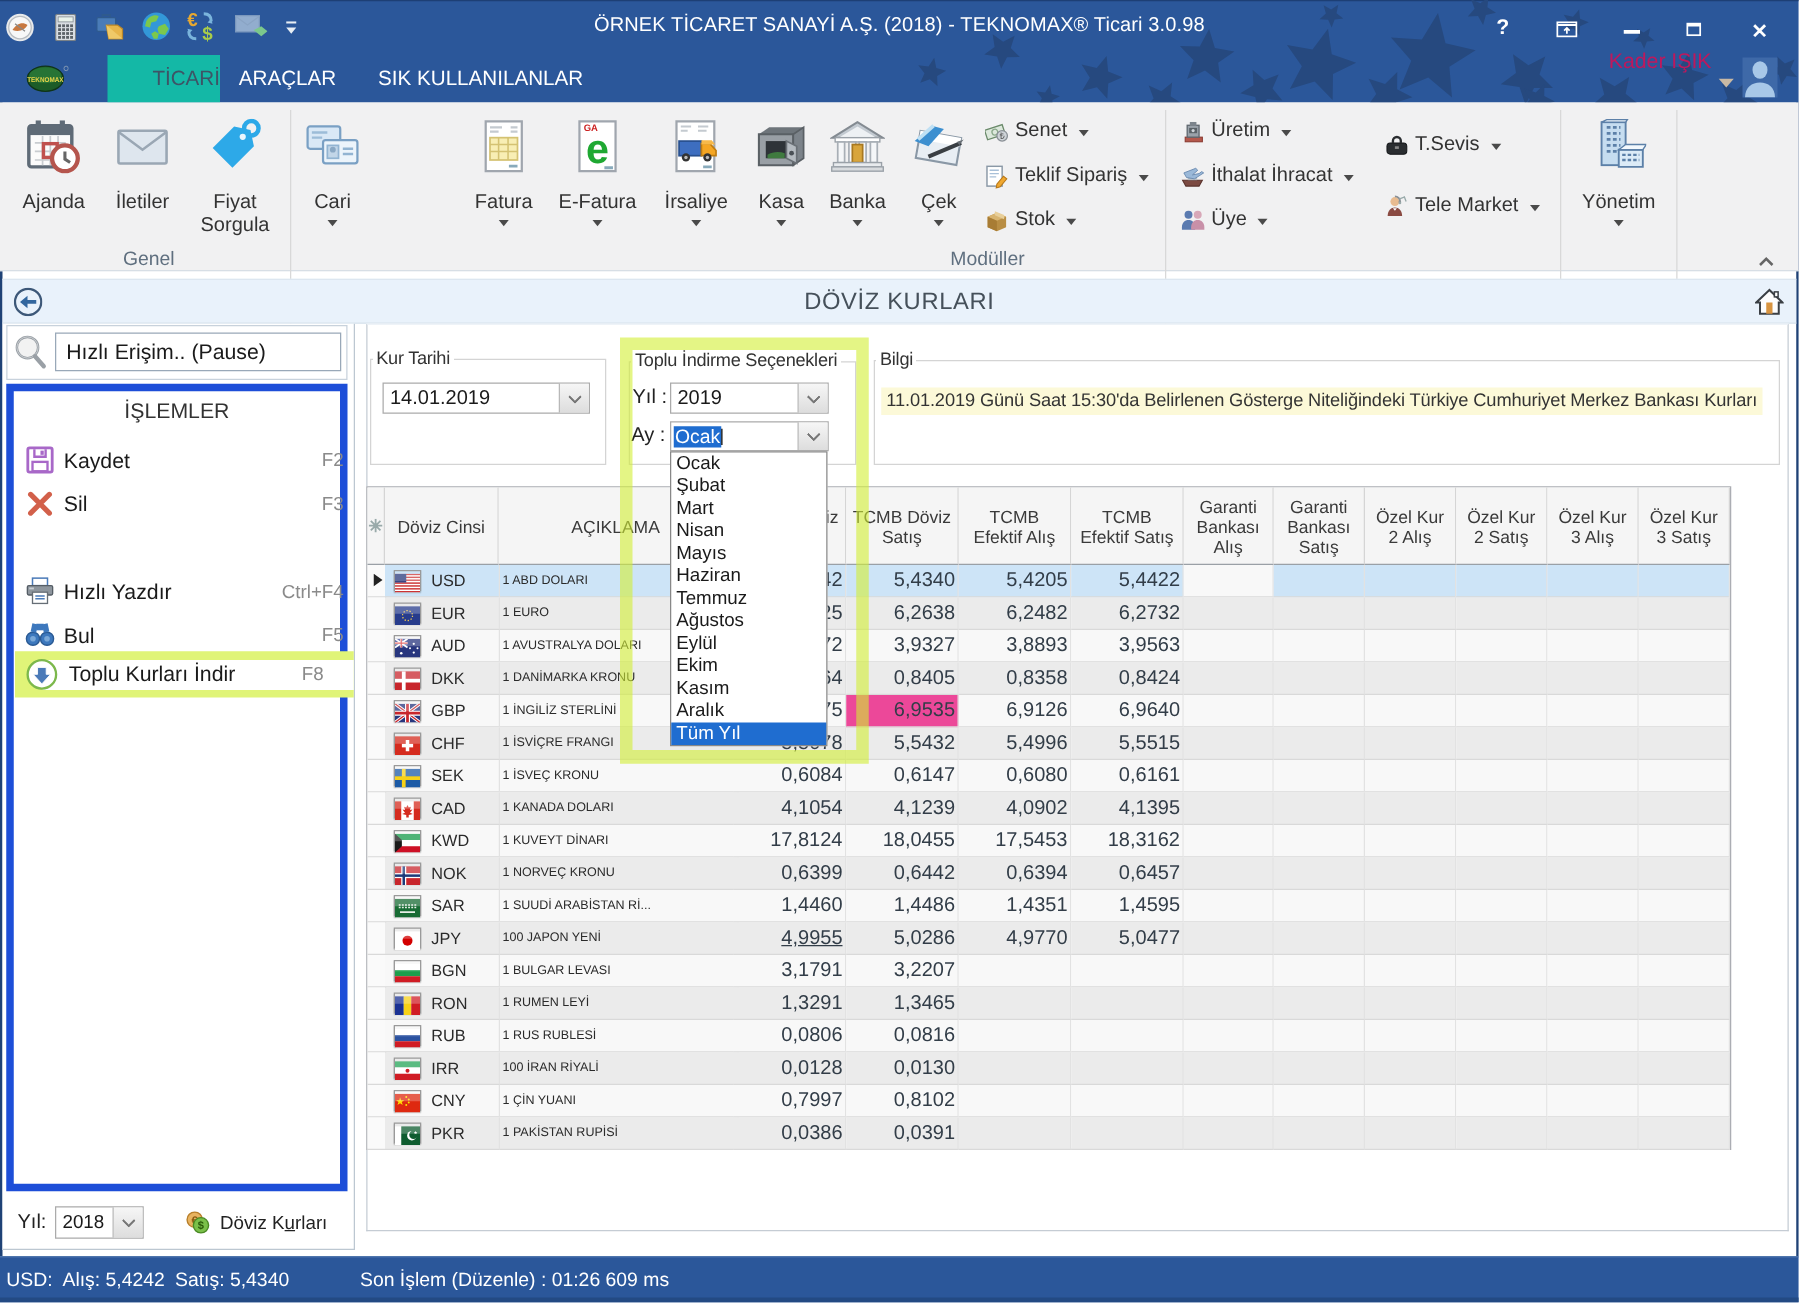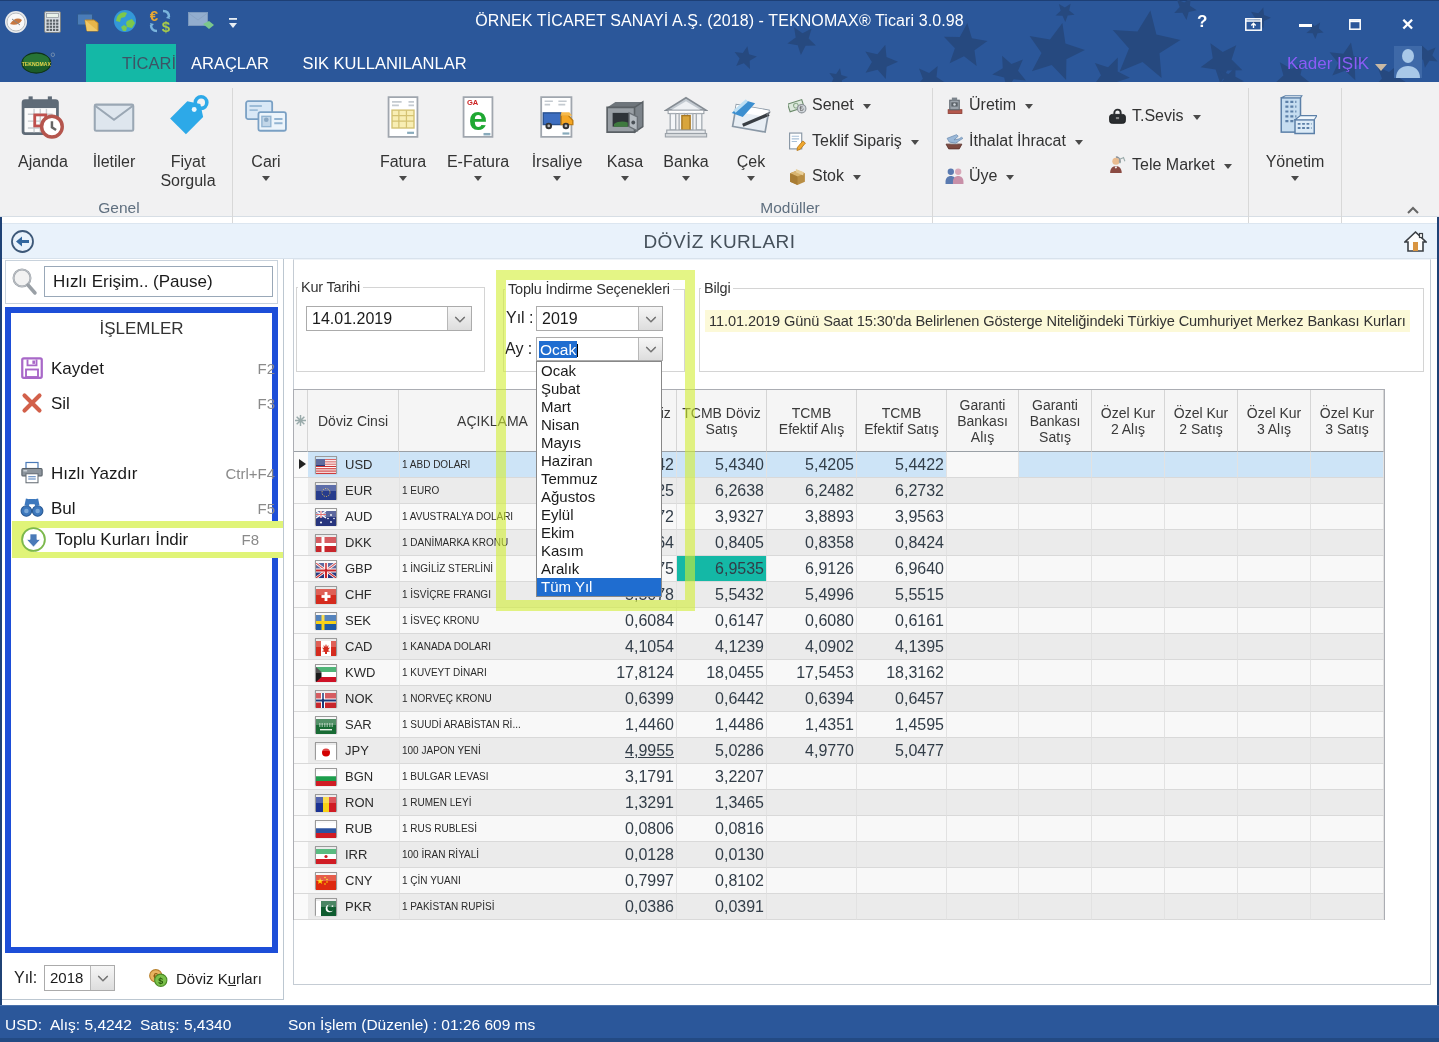--- a/index.html
+++ b/index.html
@@ -10,21 +10,21 @@
 
   
   #bluezone { left:0; top:0; width:1439px; height:82px; background:#2b579a; }
   #topline { left:0; top:0; width:1439px; height:1px; background:#1d3f75; }
   #titletext { left:0; top:12px; width:1439px; text-align:center; color:#fff; font-size:16px; letter-spacing:0.1px; }
   #winbtns span { position:absolute; color:#fff; }
 
   
   .tab { position:absolute; top:44px; height:38px; line-height:38px; font-size:16.5px; color:#fff; text-align:center; }
   #tabactive { background:#14b8a6; color:#3d5466;text-align:right; }
-  #kader { top:54px; color:#8b5cf6; font-size:17px; }
+  #kader { top:39px; color:#be185d; font-size:17px; }
 
   
   #ribbon { left:0; top:82px; width:1439px; height:135px; background:#f1f1f2; border-bottom:1px solid #d7dee5; }
   .rsep { position:absolute; top:6px; width:1px; height:203px; background:#d8d8d8; }
   .bigbtn { position:absolute; top:12px; text-align:center; font-size:16px; color:#333; }
   .bigbtn .lbl { margin-top:12px; line-height:19px; }
   .drop { width:0; height:0; border-left:4.5px solid transparent; border-right:4.5px solid transparent; border-top:5px solid #4a4a4a; margin:5px auto 0; }
   .smbtn { position:absolute; height:22px; font-size:16px; color:#333; display:flex; align-items:center; gap:5px; }
   .smbtn .drop { margin:2px 0 0 4px; }
   .glabel { position:absolute; top:117px; font-size:15.5px; color:#5f6f7f; text-align:center; }
@@ -663,21 +663,21 @@
       <div class="cell cur" style="left:14px;width:92px;background:#f8f8f8;"><span class="flag"><svg width="20" height="15" viewBox="0 0 20 15">
             <rect width="20" height="15" fill="#28367e"></rect>
             <path d="M0 0l20 15M20 0L0 15" stroke="#fff" stroke-width="2.6"></path>
             <path d="M0 0l20 15M20 0L0 15" stroke="#c8262c" stroke-width="1.1"></path>
             <path d="M10 0v15M0 7.5h20" stroke="#fff" stroke-width="4"></path>
             <path d="M10 0v15M0 7.5h20" stroke="#c8262c" stroke-width="2.2"></path>
             <rect width="20" height="6" fill="rgba(255,255,255,0.25)"></rect>
           </svg></span>GBP</div>
       <div class="cell des" style="left:106px;width:191px;background:#f8f8f8;">1 İNGİLİZ STERLİNİ</div>
       <div class="cell num" style="left:293px;width:90px;background:#f8f8f8;">6,9275</div>
-      <div class="cell num" style="left:383px;width:90px;background:#14b8a6;">6,9535</div>
+      <div class="cell num" style="left:383px;width:90px;background:#ec4899;">6,9535</div>
       <div class="cell num" style="left:473px;width:90px;background:#f8f8f8;">6,9126</div>
       <div class="cell num" style="left:563px;width:90px;background:#f8f8f8;">6,9640</div>
       <div class="cell" style="left:653px;width:72px;background:#f8f8f8;"></div>
       <div class="cell" style="left:725px;width:73px;background:#f8f8f8;"></div>
       <div class="cell" style="left:798px;width:73px;background:#f8f8f8;"></div>
       <div class="cell" style="left:871px;width:73px;background:#f8f8f8;"></div>
       <div class="cell" style="left:944px;width:73px;background:#f8f8f8;"></div>
       <div class="cell" style="left:1017px;width:73px;background:#f8f8f8;"></div>
     </div>
     <div class="row" style="top:192px;">

